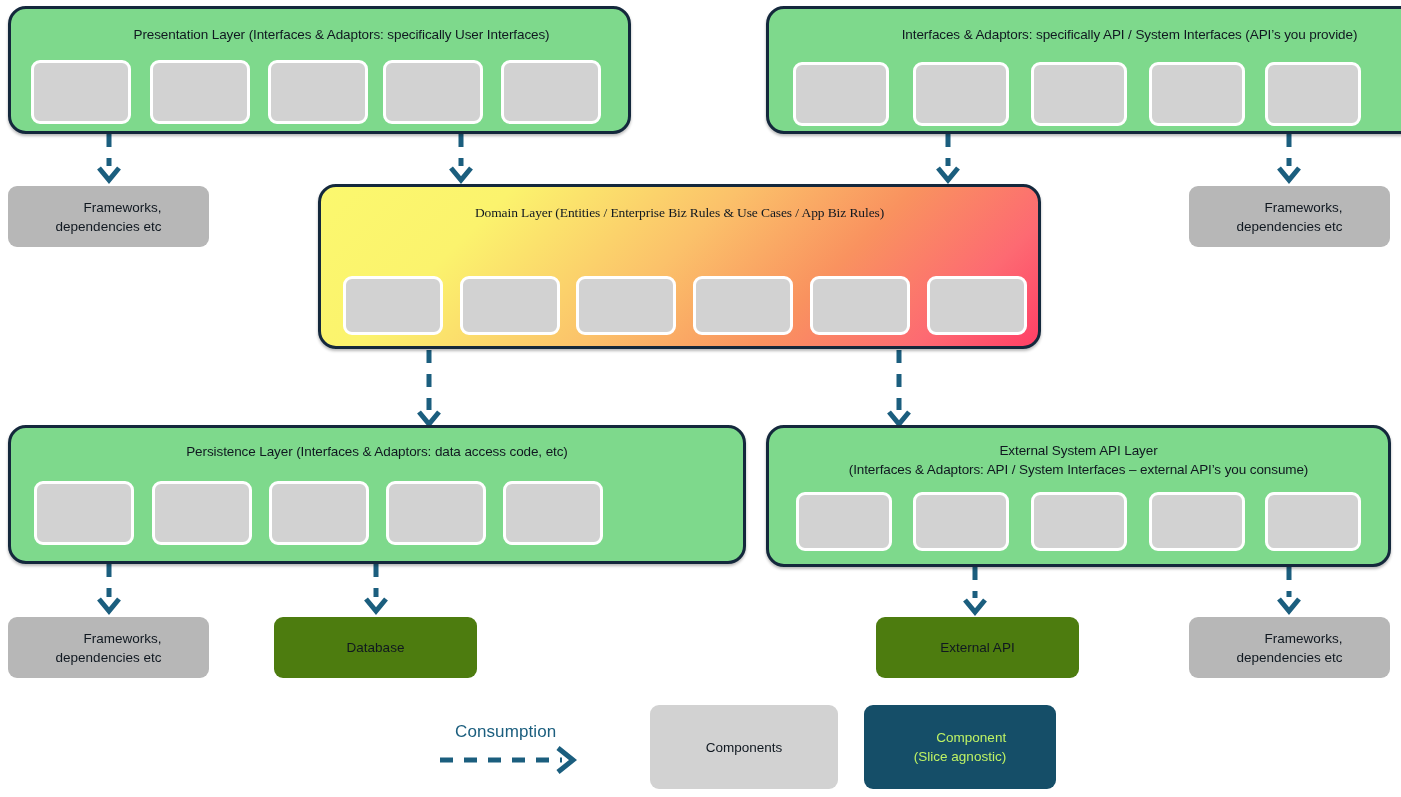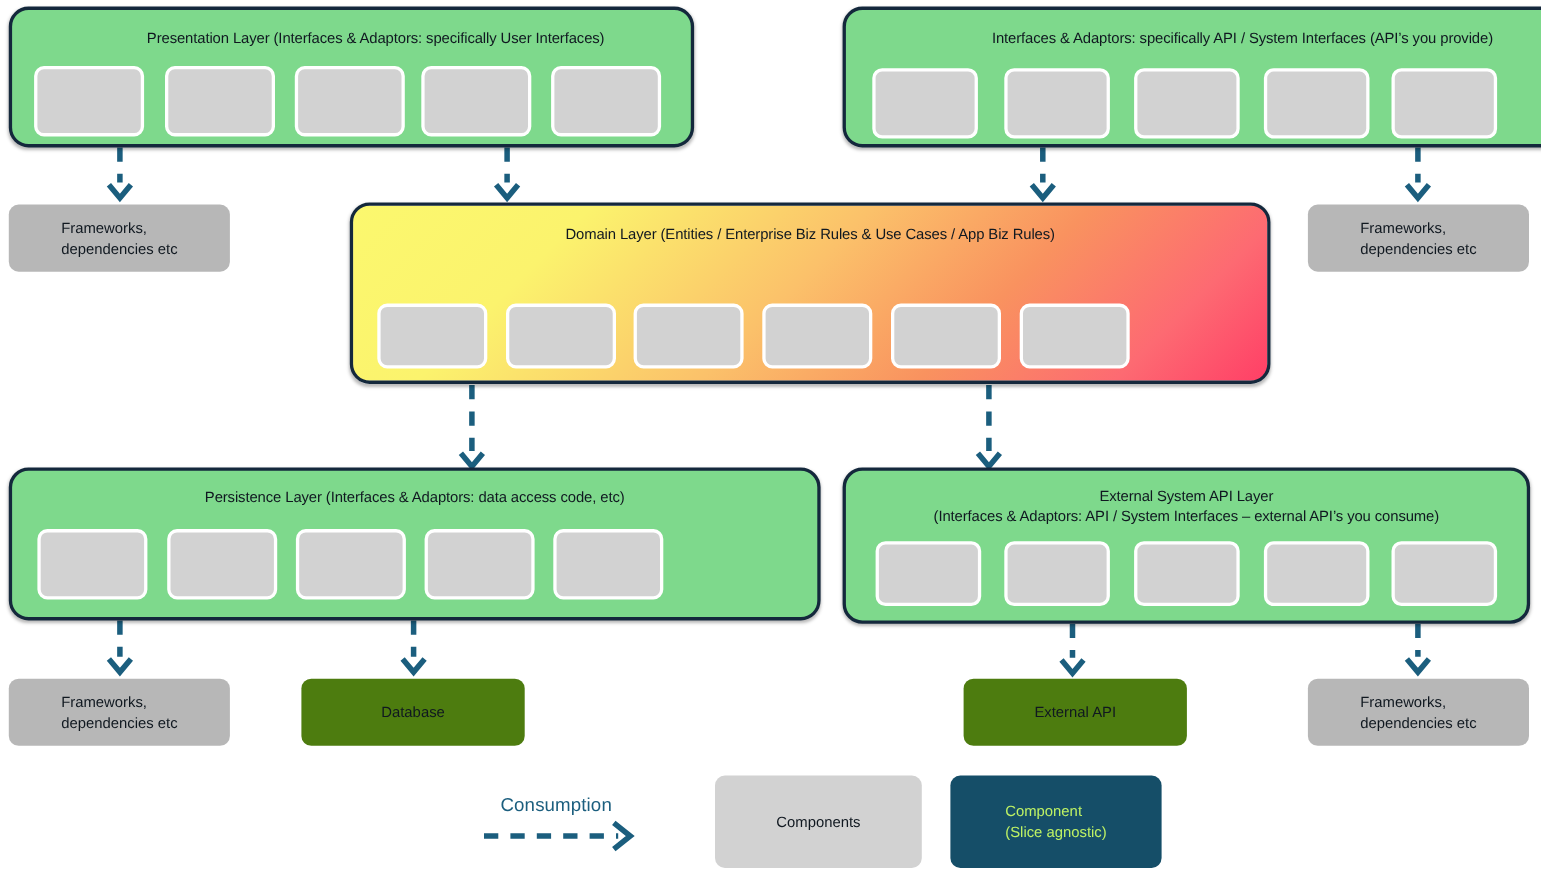--- a/index.html
+++ b/index.html
@@ -59,21 +59,21 @@
   }
 
   
   .box {
     position: absolute;
     box-sizing: border-box;
     border-radius: 9px;
     display: flex;
     align-items: center;
     justify-content: center;
-    text-align: left;
+    text-align: right;
     font-size: 13.5px;
     line-height: 19px;
     white-space: pre-line;
     color: #101820;
   }
   .box.gray { background: #b7b7b7; }
   .box.gray-light { background: #d2d2d2; }
   .box.blue { background: #4d7c0f; }
   .box.navy { background: #154e68; color: #bef264; }
 
@@ -147,21 +147,21 @@
 
   <div class="layer" style="left:766px; top:6px; width:727px; height:128px;">
     <div class="layer-title" style="top:16px;">Interfaces &amp; Adaptors: specifically API / System Interfaces  (API’s you provide)</div>
     <div class="chip" style="left:24px; top:53px; width:96px; height:64px;"></div>
     <div class="chip" style="left:144px; top:53px; width:96px; height:64px;"></div>
     <div class="chip" style="left:262px; top:53px; width:96px; height:64px;"></div>
     <div class="chip" style="left:380px; top:53px; width:96px; height:64px;"></div>
     <div class="chip" style="left:496px; top:53px; width:96px; height:64px;"></div>
   </div>
 
-  <div class="layer domain" style="left:318px; top:184px; width:837px; height:165px;">
+  <div class="layer domain" style="left:318px; top:184px; width:723px; height:165px;font-family:Liberation Serif, serif;">
     <div class="layer-title" style="top:16px;">Domain Layer (Entities / Enterprise Biz Rules &amp; Use Cases / App Biz Rules)</div>
     <div class="chip" style="left:22px; top:89px; width:100px; height:59px;"></div>
     <div class="chip" style="left:139px; top:89px; width:100px; height:59px;"></div>
     <div class="chip" style="left:255px; top:89px; width:100px; height:59px;"></div>
     <div class="chip" style="left:372px; top:89px; width:100px; height:59px;"></div>
     <div class="chip" style="left:489px; top:89px; width:100px; height:59px;"></div>
     <div class="chip" style="left:606px; top:89px; width:100px; height:59px;"></div>
   </div>
 
   <div class="layer" style="left:8px; top:425px; width:738px; height:139px;">

